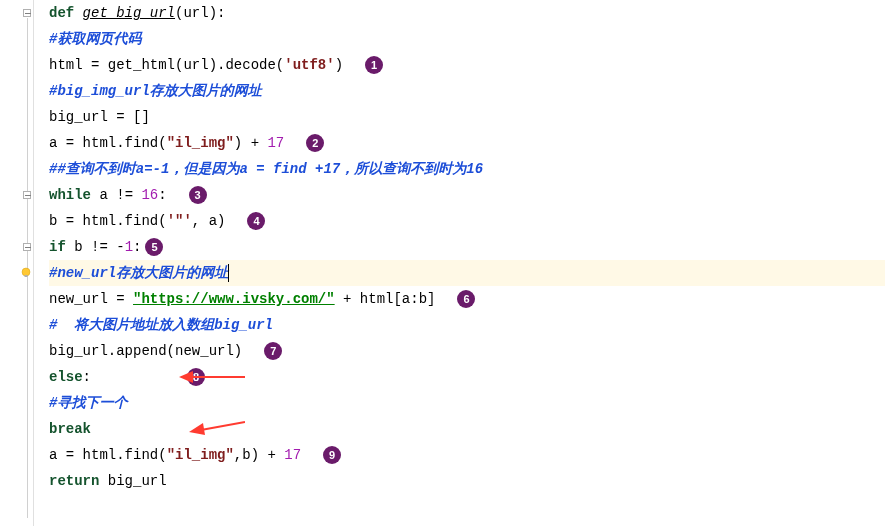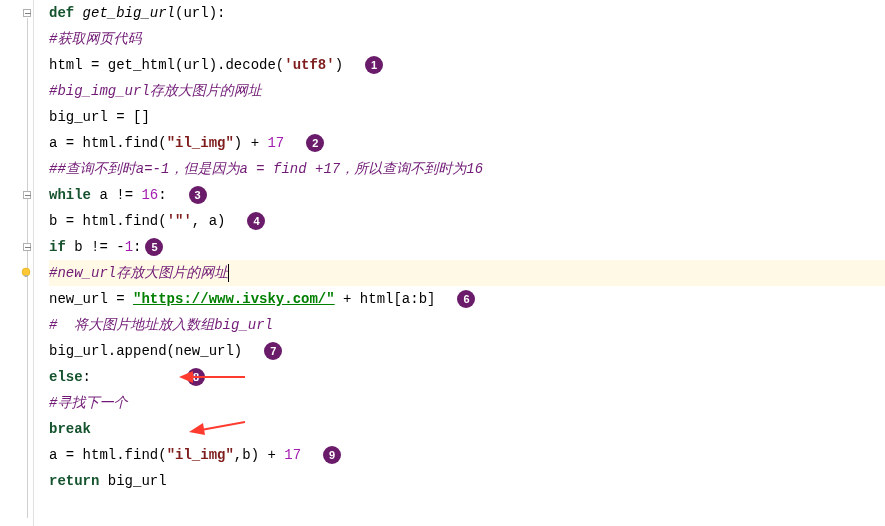--- a/index.html
+++ b/index.html
@@ -35,22 +35,22 @@
     height: 26px;
     white-space: pre;
     position: relative;
     display: flex;
     align-items: center;
   }
   .line.highlight {
     background: #fff9e6;
   }
   .kw { color: #14532d; font-weight: bold; }
-  .fn { font-style: italic; }
-  .cm { color: #701a75; font-style: italic; }
+  .fn { font-style: italic; text-decoration: underline; }
+  .cm { color: #1d4ed8; font-style: italic; font-weight: bold; }
   .str { color: #7f1d1d; font-weight: bold; }
   .link { color: #008000; font-weight: bold; text-decoration: underline; }
   .num { color: #a21caf; }
   .caret {
     display: inline-block;
     width: 1px; height: 18px;
     background: #000;
     vertical-align: middle;
   }
   .badge {

